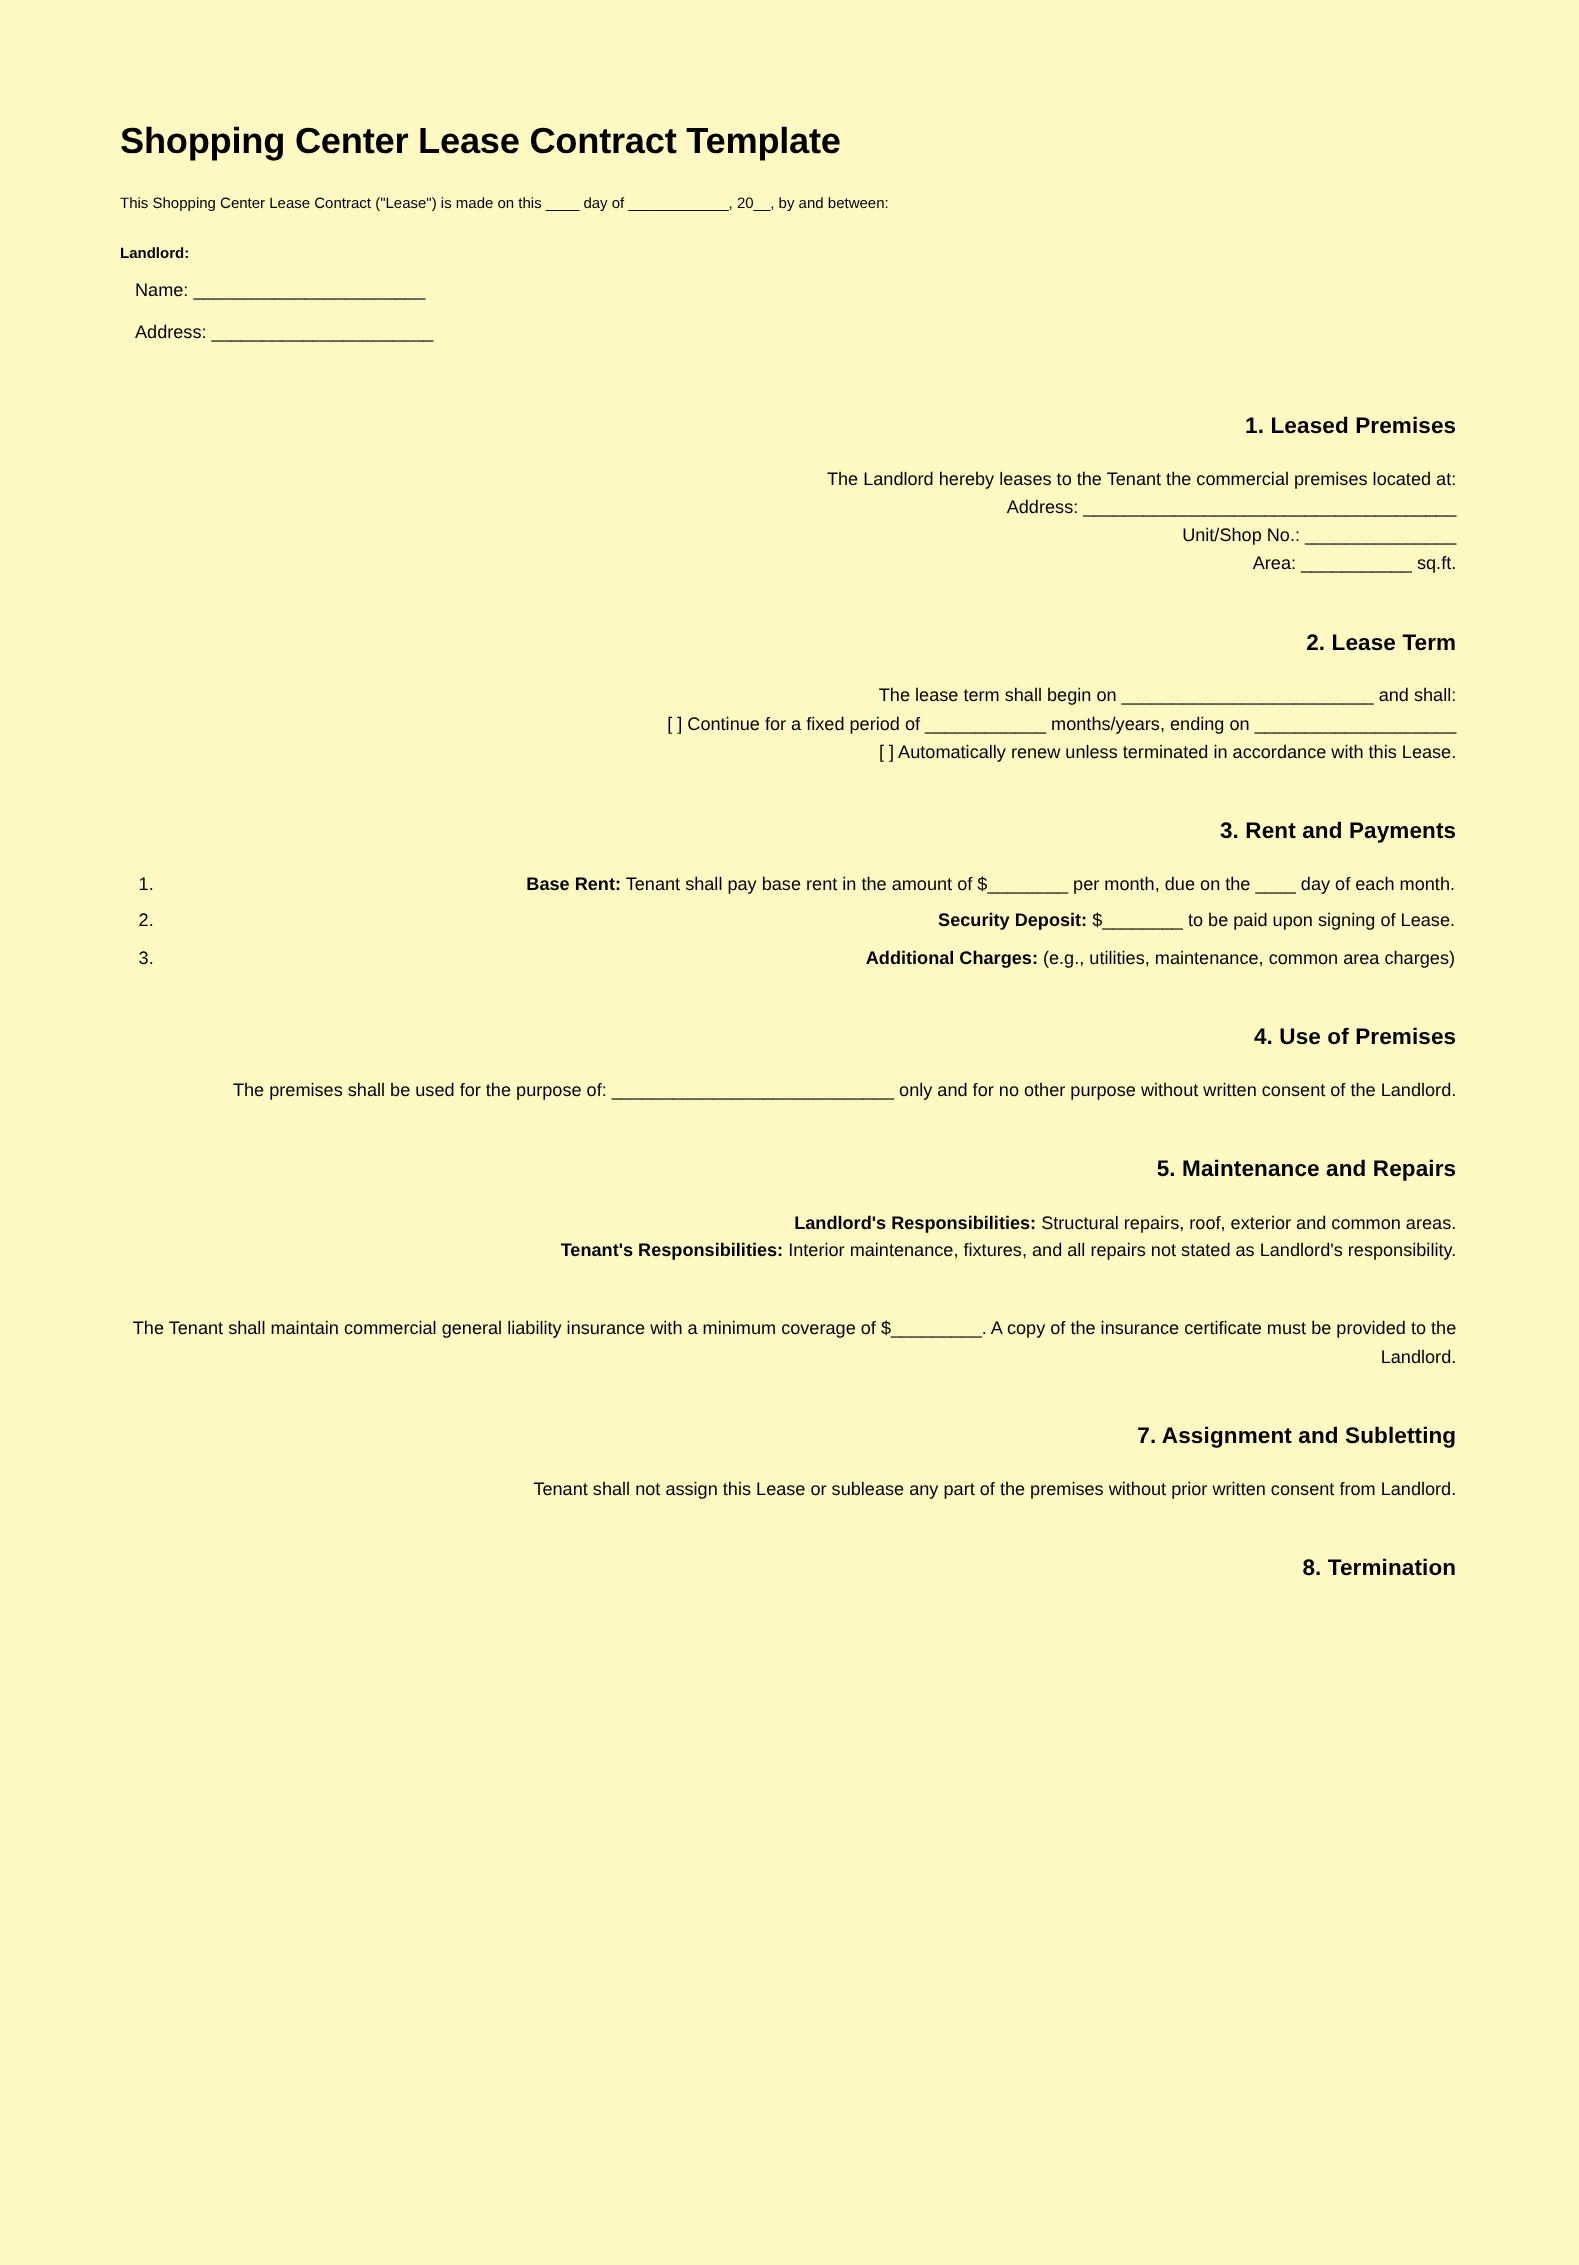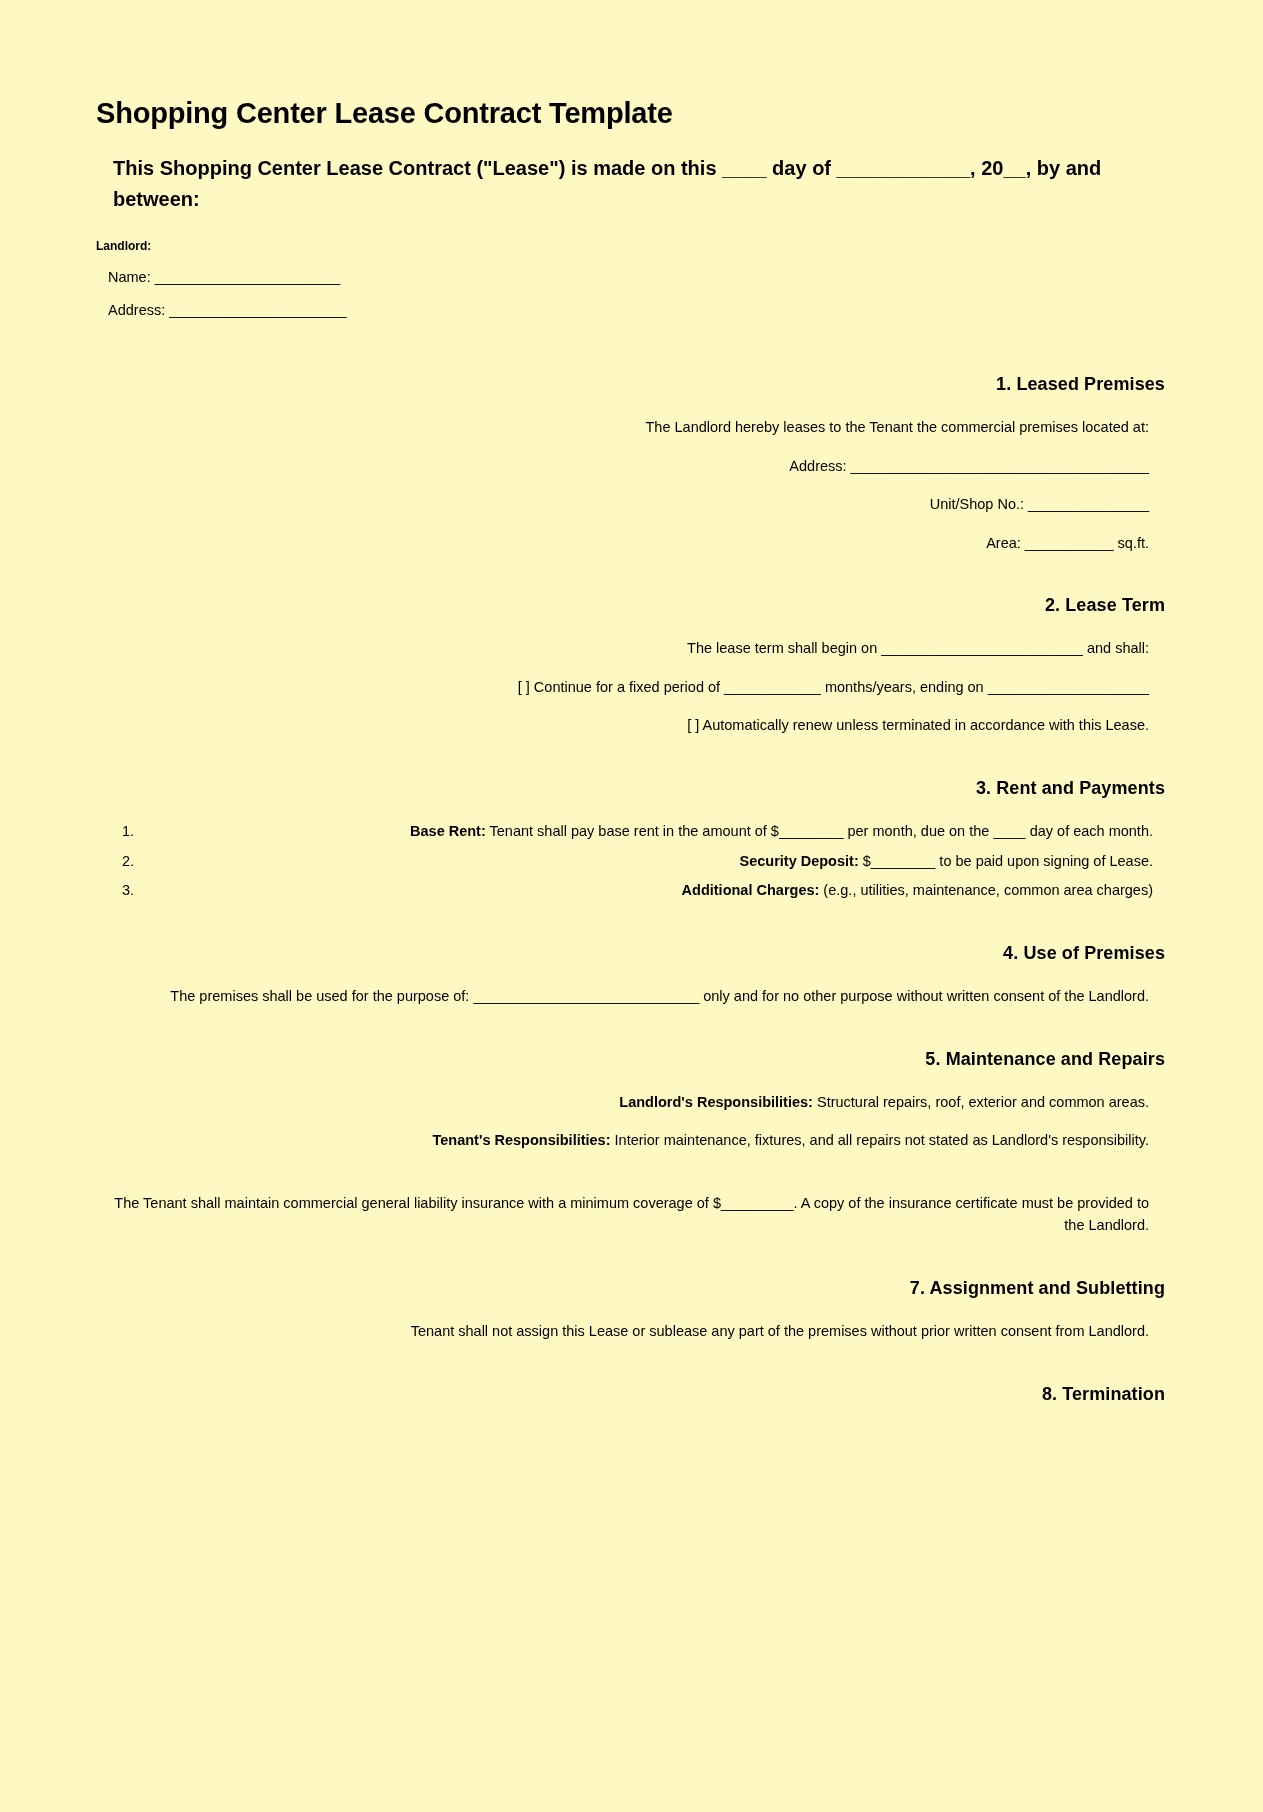--- a/index.html
+++ b/index.html
@@ -23,24 +23,23 @@
     padding: 96px 98px 0 96px;
   }
   .doc-title {
     font-size: 29px;
     font-weight: bold;
     letter-spacing: -0.2px;
     margin: 0 0 22px 0;
     line-height: 1.2;
   }
   .intro {
-    font-size: 20px;
+    font-size: 12px;
     line-height: 1.55;
-    margin: 0 0 22px 17px;
-    font-weight: bold;
+    margin: 0 0 22px 0;
   }
   .parties {
     display: flex;
     width: 100%;
     margin: 0 0 40px 0;
   }
   .party-col {
     width: 50%;
     box-sizing: border-box;
   }
@@ -66,27 +65,27 @@
     letter-spacing: 0.1px;
     line-height: 1.3;
   }
   .section {
     margin: 0 0 40px 0;
     text-align: right;
   }
   p.body-text {
     font-size: 14.5px;
     line-height: 1.55;
-    margin: 16px;
+    margin: 0;
   }
   p.body-text + p.body-text {
     margin-top: 0px;
   }
   ol.numlist {
-    margin: 12px;
+    margin: 1px;
     padding-left: 30px;
     font-size: 14.5px;
     line-height: 1.55;
   }
   ol.numlist li {
     margin: 0 0 7px 0;
     padding-left: 4px;
   }
   ol.numlist li:last-child {
     margin-bottom: 0;

